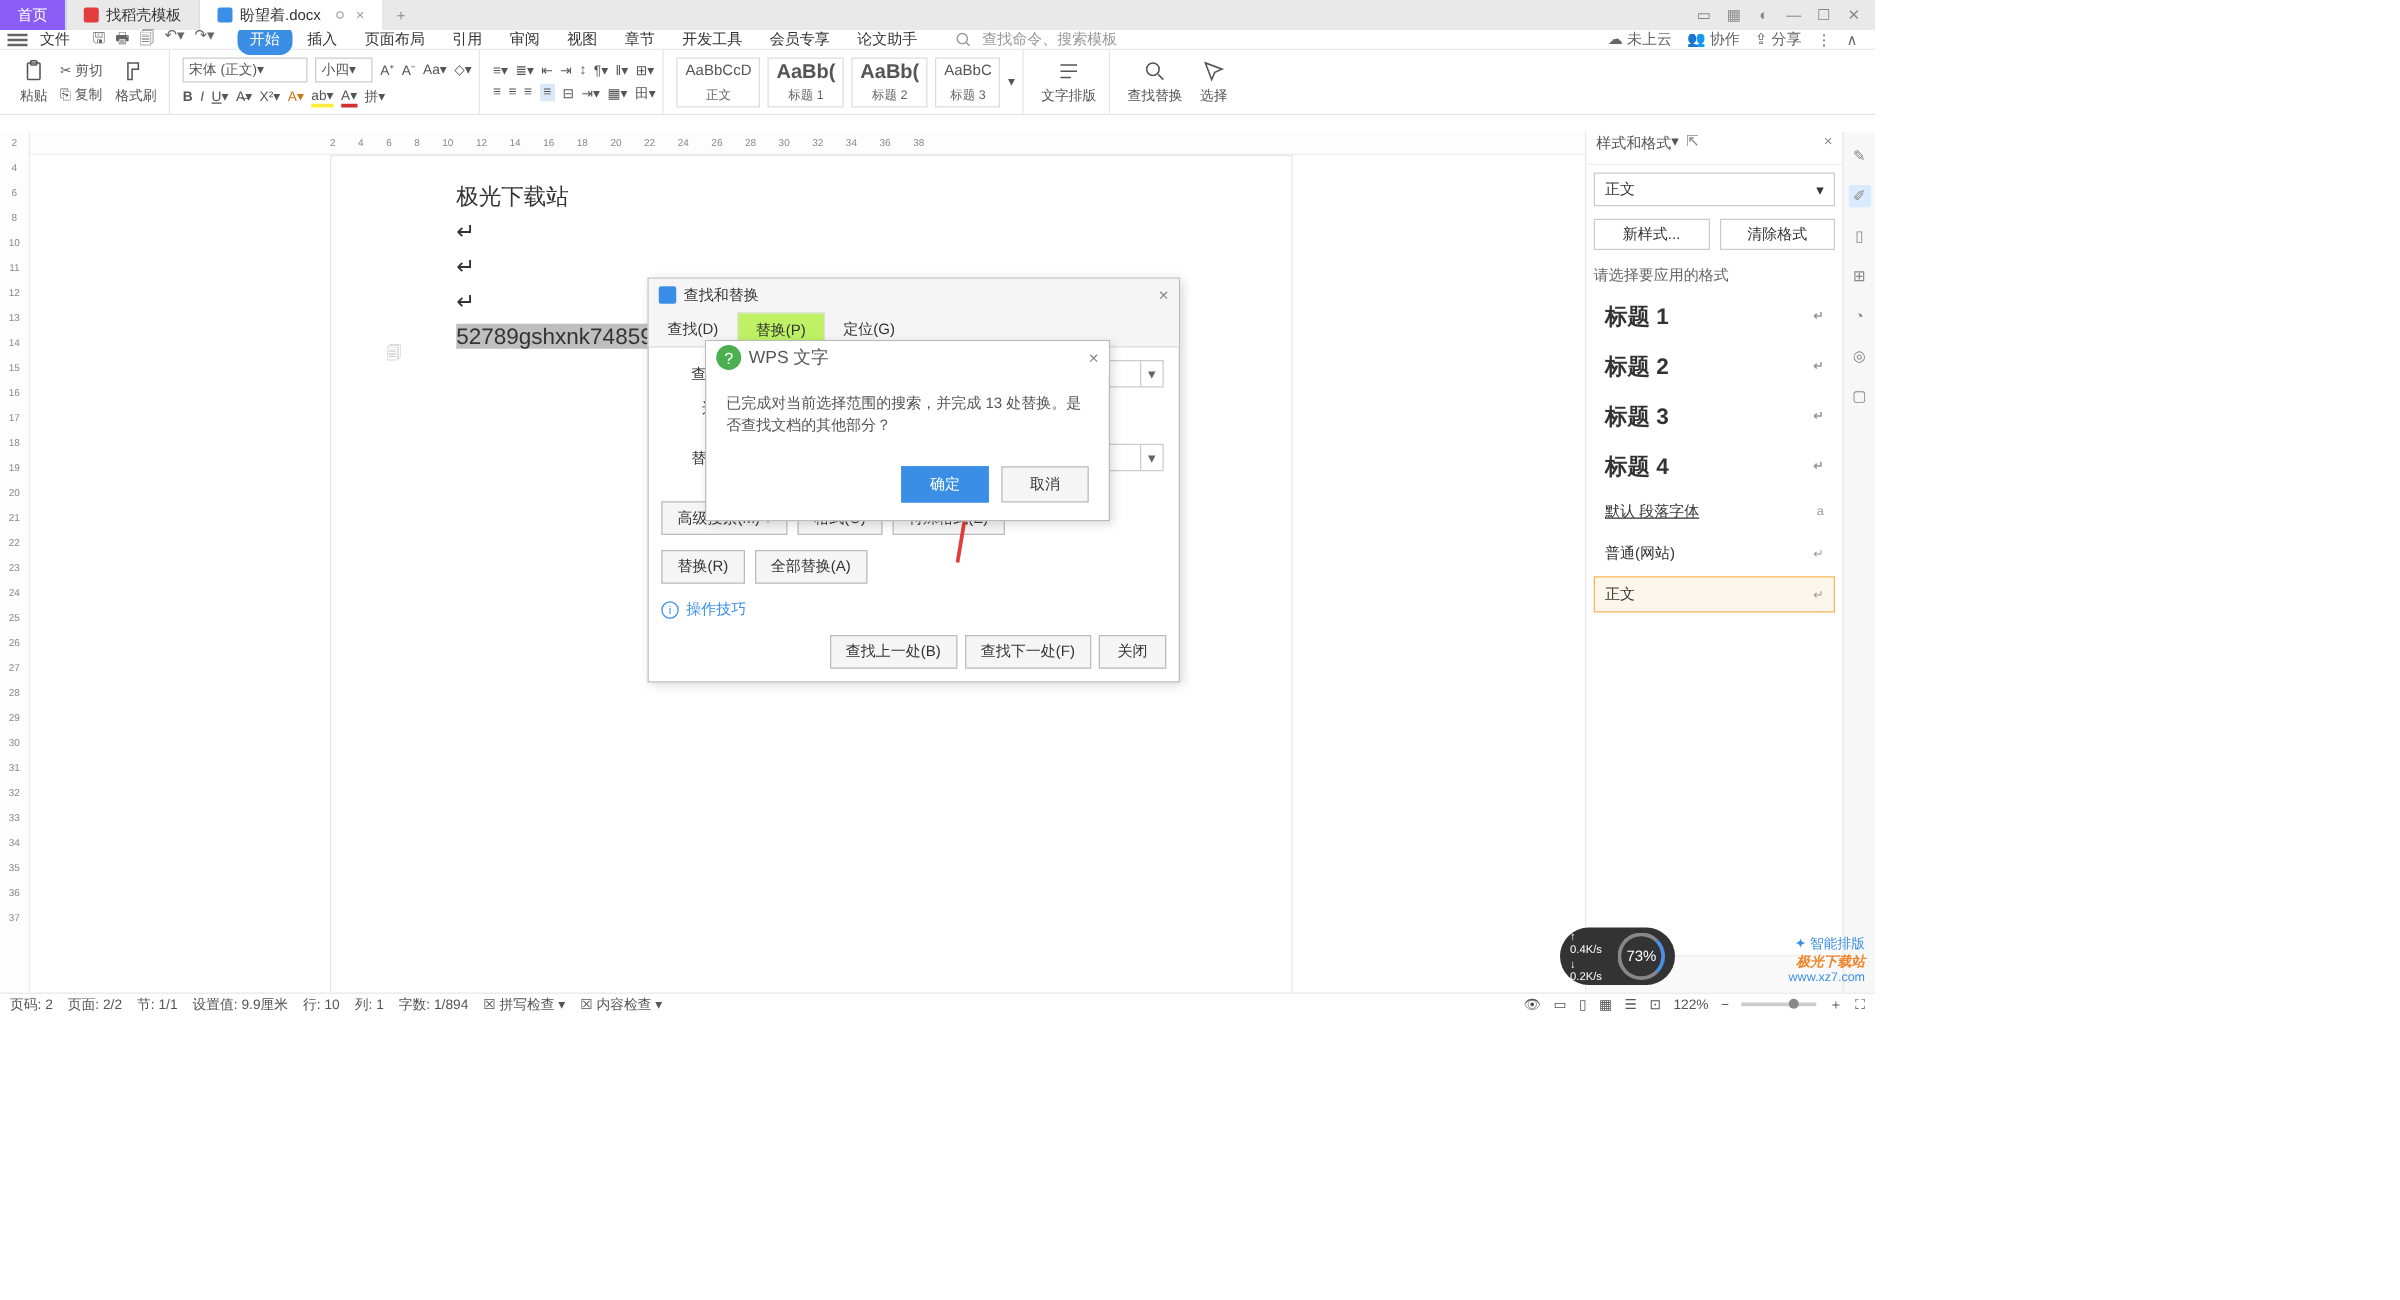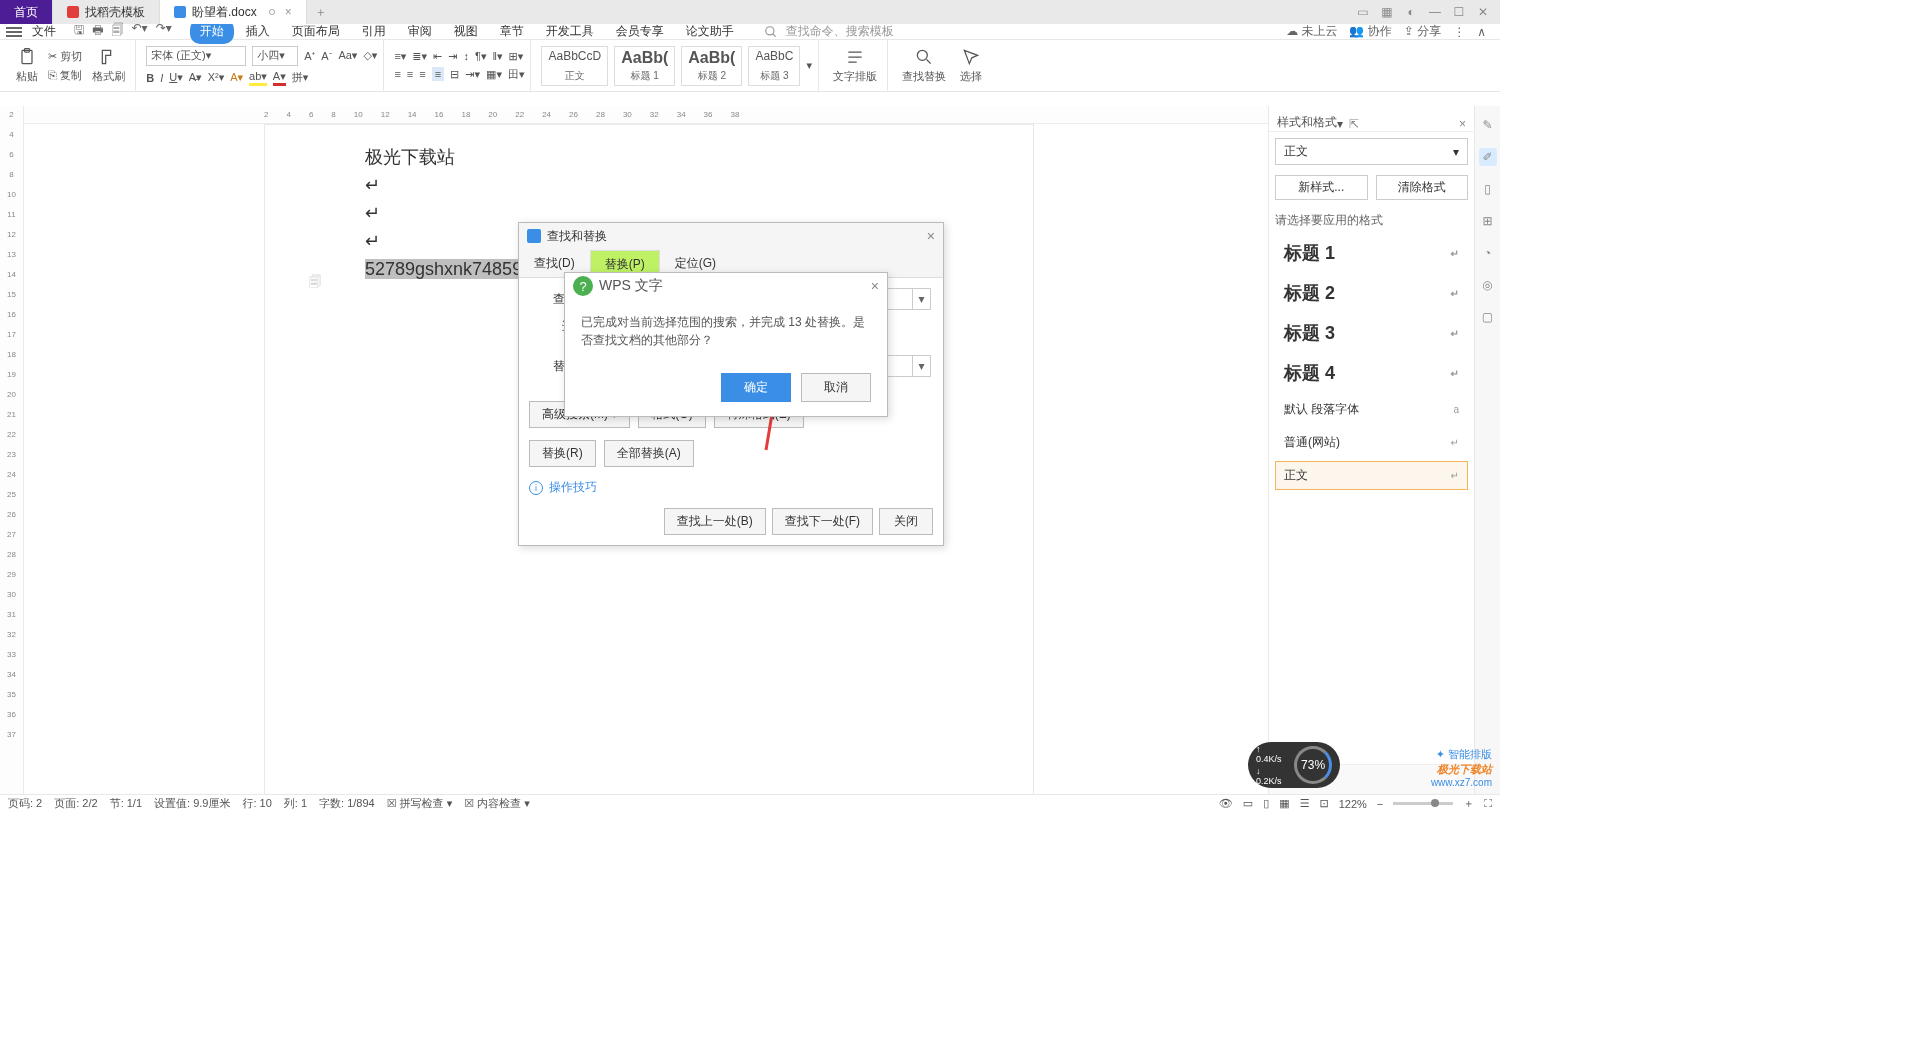--- a/index.html
+++ b/index.html
@@ -1,19 +1,19 @@
 <!DOCTYPE html>
 <html><head>
 <meta charset="utf-8">
 <style>
 * { margin: 0; padding: 0; box-sizing: border-box; font-family: "Microsoft YaHei", Arial, sans-serif; }
 body { width: 1500px; height: 812px; background: #fff; font-size: 12px; color: #333; overflow: hidden; position: relative; }
 .tabbar { height: 24px; background: #e9e9e9; display: flex; align-items: stretch; }
 .tab { display: flex; align-items: center; padding: 0 14px; font-size: 12px; border-right: 1px solid #ddd; cursor: pointer; position: relative; }
-.tab.home { background: #4c1d95; color: #fff; }
+.tab.home { background: #8b5cf6; color: #fff; }
 .tab .ticon { width: 12px; height: 12px; margin-right: 6px; border-radius: 2px; }
 .tab .close { margin-left: 10px; color: #999; }
 .tab .dot { width: 6px; height: 6px; border: 1px solid #aaa; border-radius: 50%; margin-left: 12px; }
 .newtab { width: 28px; display: flex; align-items: center; justify-content: center; color: #888; }
 .winctrl { margin-left: auto; display: flex; align-items: center; gap: 6px; padding-right: 8px; color: #888; }
 .winctrl span { width: 18px; text-align: center; cursor: pointer; }
 .menubar { height: 16px; display: flex; align-items: center; border-bottom: 1px solid #e7e7e7; padding: 0 6px; font-size: 12px; gap: 4px; }
 .hamb { width: 16px; display: flex; flex-direction: column; gap: 2px; cursor: pointer; }
 .hamb i { height: 2px; background: #666; display: block; }
 .mfile { margin: 0 6px; cursor: pointer; }
@@ -40,21 +40,21 @@
 .workspace { position: absolute; top: 106px; left: 0; right: 232px; bottom: 18px; display: flex; background: #fff; }
 .vruler { width: 24px; background: #fdfdfd; border-right: 1px solid #ecebeb; font-size: 8px; color: #888; display: flex; flex-direction: column; align-items: center; padding-top: 4px; gap: 11px; }
 .docarea { flex: 1; position: relative; background: #fff; overflow: hidden; }
 .hruler { height: 18px; background: #fdfdfd; border-bottom: 1px solid #edecec; font-size: 8px; color: #888; display: flex; align-items: center; padding-left: 240px; gap: 18px; }
 .page { position: absolute; left: 240px; top: 18px; width: 770px; height: 720px; background: #fff; border: 1px solid #e8e8e8; }
 .page .content { padding: 18px 0 0 100px; font-family: SimSun, serif; font-size: 18px; line-height: 28px; color: #333; }
 .para { min-height: 22px; }
 .highlight { background: #bfbfbf; display: inline; }
 .pm { position: absolute; left: 44px; top: 148px; color: #bbb; }
 .sidepanel { position: absolute; top: 106px; right: 26px; bottom: 18px; width: 206px; background: #fff; border-left: 1px solid #e8e8e8; display: flex; flex-direction: column; font-size: 12px; }
-.sphdr { height: 26px; display: flex; align-items: flex-end; padding: 0 8px; border-bottom: 1px solid #eee; color: #555; }
+.sphdr { height: 26px; display: flex; align-items: flex-start; padding: 0 8px; border-bottom: 1px solid #eee; color: #555; }
 .sphdr .spclose { margin-left: auto; color: #888; cursor: pointer; }
 .sphdr .sppin { margin-left: 6px; color: #888; cursor: pointer; }
 .spsel { margin: 6px; border: 1px solid #ccc; padding: 4px 8px; display: flex; justify-content: space-between; align-items: center; cursor: pointer; }
 .sprow { display: flex; gap: 8px; margin: 4px 6px; }
 .spbtn { flex: 1; border: 1px solid #ccc; padding: 3px 0; text-align: center; cursor: pointer; background: #fff; }
 .splbl { margin: 8px 6px 4px; color: #666; }
 .spitem { margin: 2px 6px; padding: 5px 8px; display: flex; justify-content: space-between; align-items: center; cursor: pointer; border: 1px solid transparent; }
 .spitem.big { font-size: 18px; font-weight: bold; font-family: SimSun, serif; }
 .spitem.sel { border: 1px solid #f5b55a; background: #fdf6ec; }
 .spitem .arrow { color: #999; font-size: 10px; }
@@ -439,21 +439,21 @@
     </div>
   <div class="spitem big">
       <span>标题 3</span>
       <span class="arrow">↵</span>
     </div>
   <div class="spitem big">
       <span>标题 4</span>
       <span class="arrow">↵</span>
     </div>
   <div class="spitem">
-      <span style="">默认 段落字体</span>
+      <span style="text-decoration:underline">默认 段落字体</span>
       <span class="arrow">a</span>
     </div>
   <div class="spitem">
       <span>普通(网站)</span>
       <span class="arrow">↵</span>
     </div>
   <div class="spitem sel">
       <span>正文</span>
       <span class="arrow">↵</span>
     </div>

